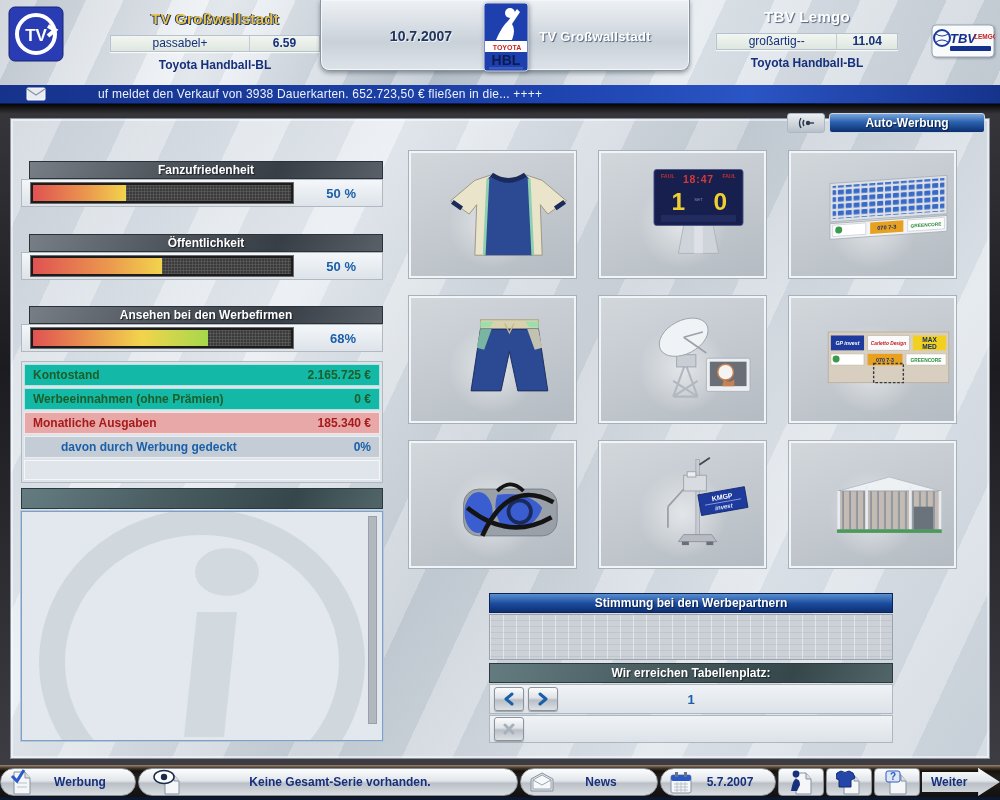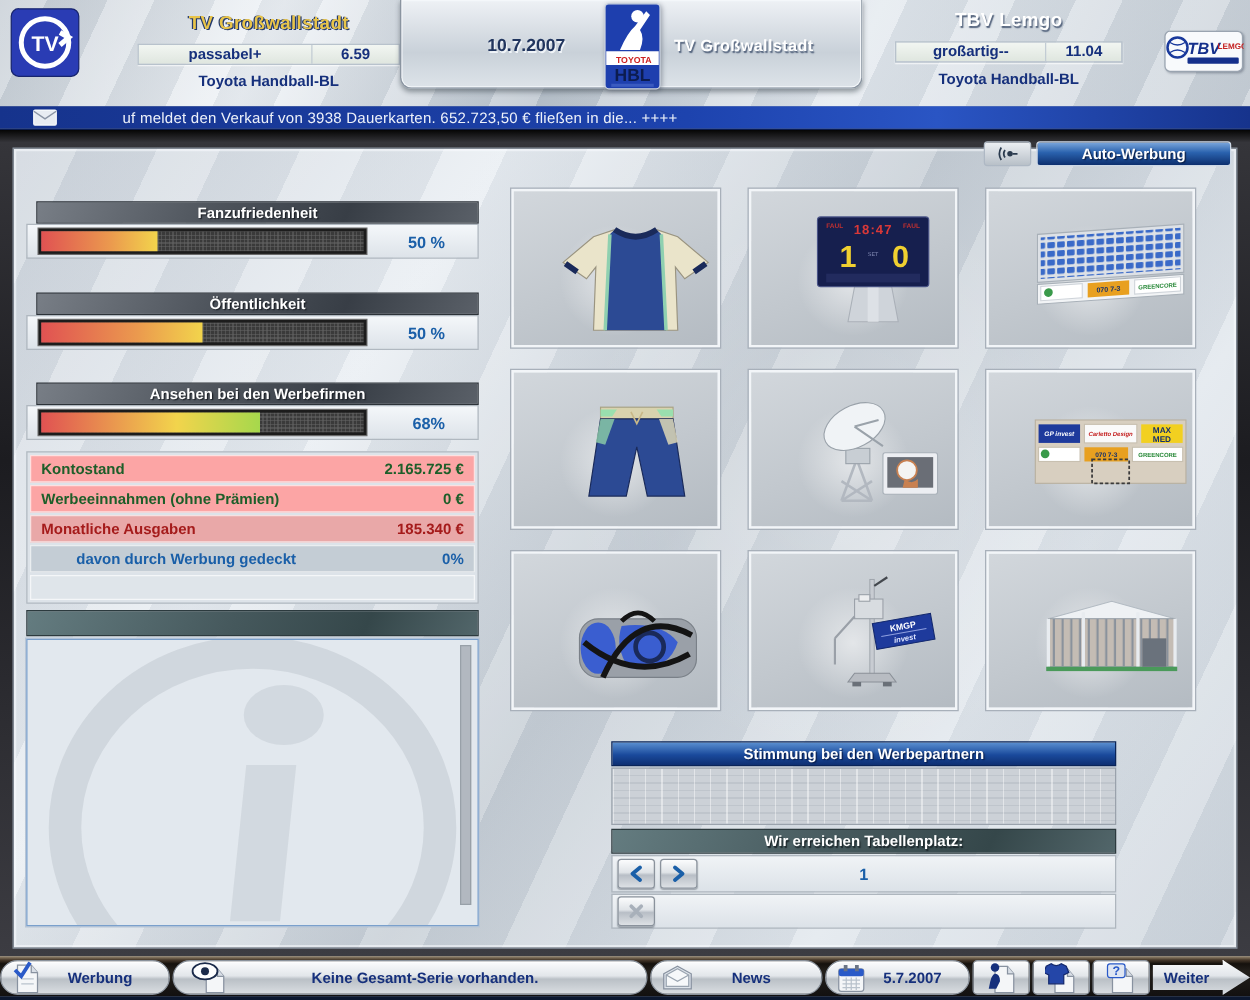--- a/index.html
+++ b/index.html
@@ -12,21 +12,21 @@
   .header::before{content:"";position:absolute;inset:0;
     background:repeating-linear-gradient(115deg,rgba(255,255,255,.25) 0 34px,rgba(150,160,170,.12) 34px 78px);}
   .club-logo{position:absolute;left:8px;top:6px;width:56px;height:56px;}
   .home-block{position:absolute;left:110px;top:10px;width:210px;text-align:center;}
   .away-block{position:absolute;left:716px;top:8px;width:182px;text-align:center;}
   .team-name{font-size:15px;font-weight:bold;letter-spacing:.3px;}
   .team-name.gold{color:#e8c44a;text-shadow:1px 1px 0 #243a6e,-1px 0 0 #243a6e;}
   .team-name.white{color:#fff;text-shadow:1px 1px 1px #50607a;}
   .rating-bar{display:flex;margin-top:8px;height:17px;border:1px solid #b8c2cc;
     background:linear-gradient(180deg,#f2f6f2,#dfe6df);box-shadow:0 1px 1px rgba(255,255,255,.8);}
-  .rating-bar .mood{flex:2;border-right:1px solid #c2ccd4;font-size:12px;font-weight:bold;color:#16307c;line-height:15px;}
+  .rating-bar .mood{flex:2;border-right:1px solid #c2ccd4;font-size:12px;font-weight:normal;color:#16307c;line-height:15px;}
   .rating-bar .rating{flex:1;font-size:12px;font-weight:bold;color:#16307c;line-height:15px;}
   .league{margin-top:6px;font-size:12px;font-weight:bold;color:#16307c;}
   .center-panel{position:absolute;left:320px;top:0;width:370px;height:71px;
     background:linear-gradient(180deg,#eef1f5,#c9d1d9 60%,#dde3e9);
     border:1px solid #8a94a0;border-top:none;border-radius:0 0 9px 9px;
     box-shadow:0 2px 4px rgba(40,50,60,.45), inset 0 0 0 1px #f4f7fa;}
   .center-date{position:absolute;left:20px;top:28px;width:160px;text-align:center;
     font-size:14px;font-weight:bold;color:#21355e;text-shadow:1px 1px 0 #f0f4f8;}
   .center-team{position:absolute;right:14px;top:29px;width:160px;text-align:center;
     font-size:13px;font-weight:bold;color:#fff;text-shadow:1px 1px 1px #3a4a66;}
@@ -74,41 +74,41 @@
   .bar-fill{position:absolute;left:0;top:0;height:100%;}
   .fill-ry{background:linear-gradient(90deg,#e05252,#eb9a4e 60%,#f2d44c);}
   .fill-ryg{background:linear-gradient(90deg,#e05252,#f2d44c 62%,#a6d84c);}
   .bar-value{margin-left:auto;margin-right:26px;font-size:13px;font-weight:bold;color:#1a5fa8;}
 
   .fin-table{position:absolute;left:10px;top:242px;width:362px;padding:2px;
     background:#dde3e9;border:1px solid #b0b8c0;}
   .fin-row{height:22px;margin-bottom:2px;display:flex;justify-content:space-between;align-items:center;
     padding:0 8px;font-size:12px;font-weight:bold;border:1px solid rgba(255,255,255,.65);}
   .fin-row:last-child{margin-bottom:0;}
-  .fin-pos{background:#fca5a5;color:#1d5e29;}
+  .fin-pos{background:#14b8a6;color:#1d5e29;}
   .fin-neg{background:#e9a8a8;color:#a51b1b;}
   .fin-info{background:#c4cdd5;color:#1a5fa8;}
   .fin-info .fl{padding-left:28px;}
   .fin-empty{background:#dfe5ea;border:1px solid rgba(255,255,255,.65);height:20px;}
 
   .teal-header{background:linear-gradient(115deg,#647c80 0%,#46595d 45%,#35474a 75%,#52666a 100%);
     border:1px solid #2c3a3e;}
   .info-header{position:absolute;left:10px;top:369px;width:362px;height:21px;}
   .info-panel{position:absolute;left:10px;top:392px;width:362px;height:230px;
     background:#e2e8ee;border:1px solid #7aa0cc;box-shadow:0 0 0 1px #b8c6d6;overflow:hidden;}
   .info-watermark{position:absolute;left:-30px;top:-10px;opacity:.35;}
   .info-scrollbar{position:absolute;right:5px;top:4px;width:9px;height:208px;
     background:#b2b8c0;border:1px solid #98a0a8;}
 
   
   .cell{position:absolute;width:167px;height:127px;border:2px solid #f2f5f8;outline:1px solid #a8b0ba;
     background:
       radial-gradient(circle 62px at 50% 58%, rgba(255,255,255,.55), transparent 72%),
       linear-gradient(160deg,#d2d7dc 0%,#c2c8ce 55%,#b4bbc2 100%);
-    display:flex;align-items:flex-end;justify-content:center;cursor:pointer;padding-left:32px;}
+    display:flex;align-items:center;justify-content:center;cursor:pointer;padding-left:32px;}
 
   
   .partners{position:absolute;left:478px;top:474px;width:404px;}
   .blue-header{height:20px;background:linear-gradient(180deg,#5a8fd0,#1a4a9c 55%,#0e2f72);
     border:1px solid #0a2458;color:#fff;font-size:12px;font-weight:bold;text-align:center;line-height:18px;
     text-shadow:1px 1px 1px #081c48;}
   .mood-list{height:46px;margin-top:1px;border:1px solid #9aa2ac;
     background:
       repeating-linear-gradient(90deg,rgba(255,255,255,.45) 0 1px,transparent 1px 13px),
       repeating-linear-gradient(180deg,#ccd1d7 0 5px,#bfc5cc 5px 6px);}

